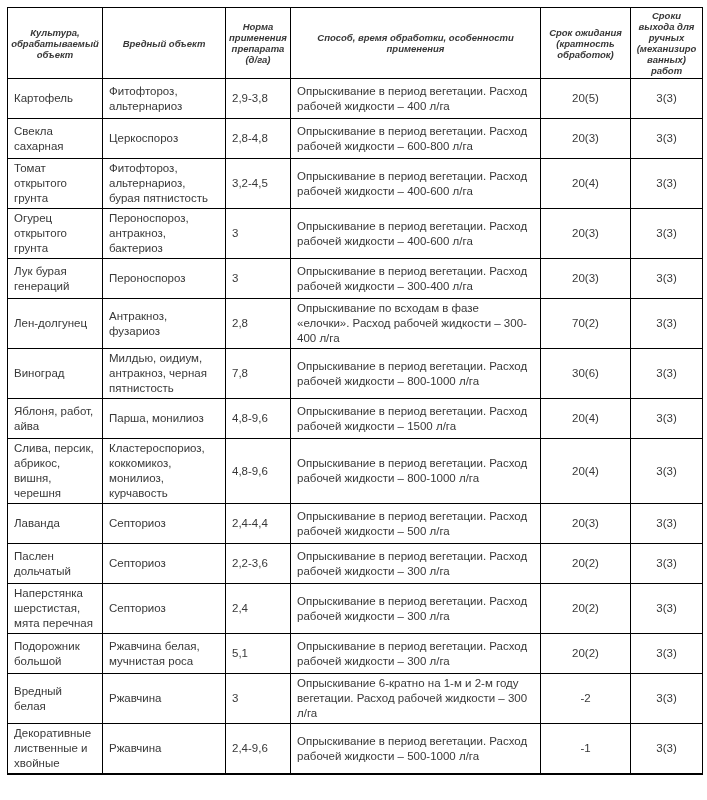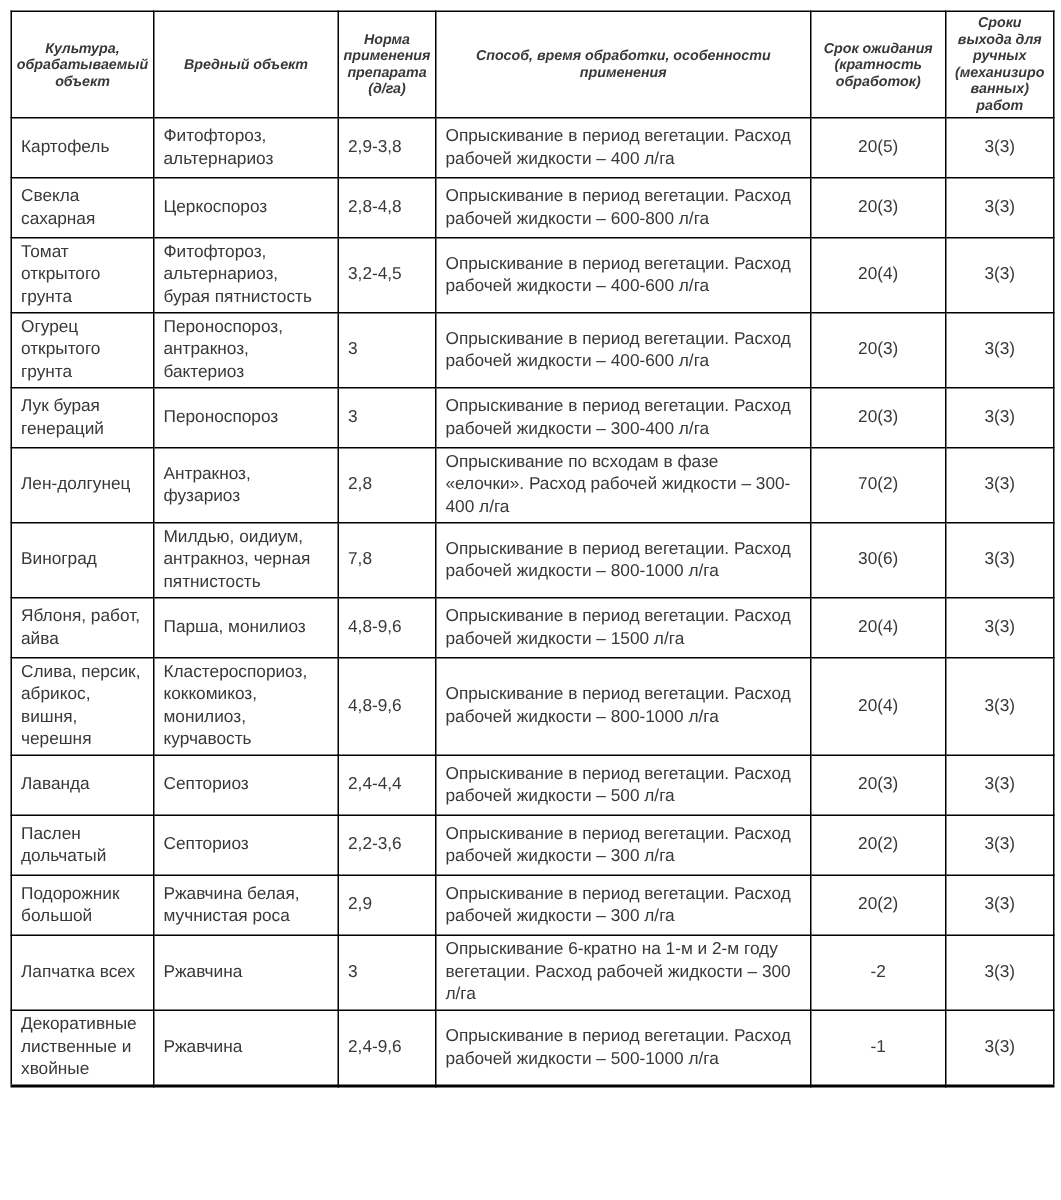--- a/index.html
+++ b/index.html
@@ -161,29 +161,37 @@
         </tr>
         <tr>
           <td class="c0">Паслен дольчатый</td>
           <td class="c1">Септориоз</td>
           <td class="c2">2,2-3,6</td>
           <td class="c3">Опрыскивание в период вегетации. Расход рабочей жидкости – 300 л/га</td>
           <td class="c4">20(2)</td>
           <td class="c5">3(3)</td>
         </tr>
         <tr>
+          <td class="c0">Наперстянка шерстистая, мята перечная</td>
+          <td class="c1">Септориоз</td>
+          <td class="c2">2,4</td>
+          <td class="c3">Опрыскивание в период вегетации. Расход рабочей жидкости – 300 л/га</td>
+          <td class="c4">20(2)</td>
+          <td class="c5">3(3)</td>
+        </tr>
+        <tr>
           <td class="c0">Подорожник большой</td>
           <td class="c1">Ржавчина белая, мучнистая роса</td>
-          <td class="c2">2,9</td>
+          <td class="c2">5,1</td>
           <td class="c3">Опрыскивание в период вегетации. Расход рабочей жидкости – 300 л/га</td>
           <td class="c4">20(2)</td>
           <td class="c5">3(3)</td>
         </tr>
         <tr>
-          <td class="c0">Лапчатка всех</td>
+          <td class="c0">Вредный белая</td>
           <td class="c1">Ржавчина</td>
           <td class="c2">3</td>
           <td class="c3">Опрыскивание 6-кратно на 1-м и 2-м году вегетации. Расход рабочей жидкости – 300 л/га</td>
           <td class="c4">-2</td>
           <td class="c5">3(3)</td>
         </tr>
         <tr>
           <td class="c0">Декоративные лиственные и хвойные</td>
           <td class="c1">Ржавчина</td>
           <td class="c2">2,4-9,6</td>

